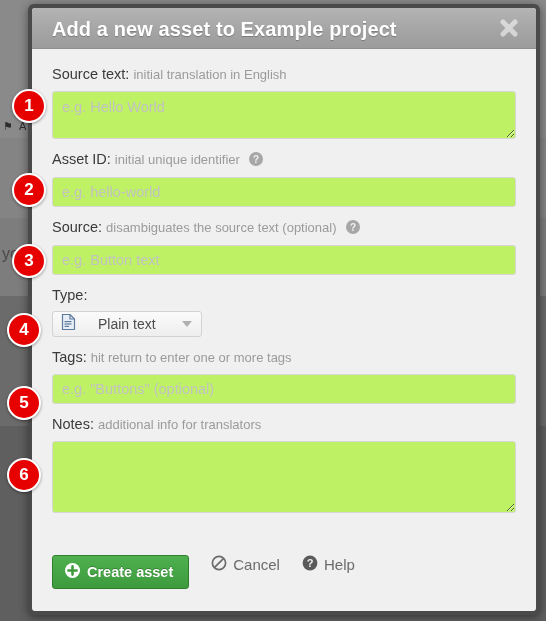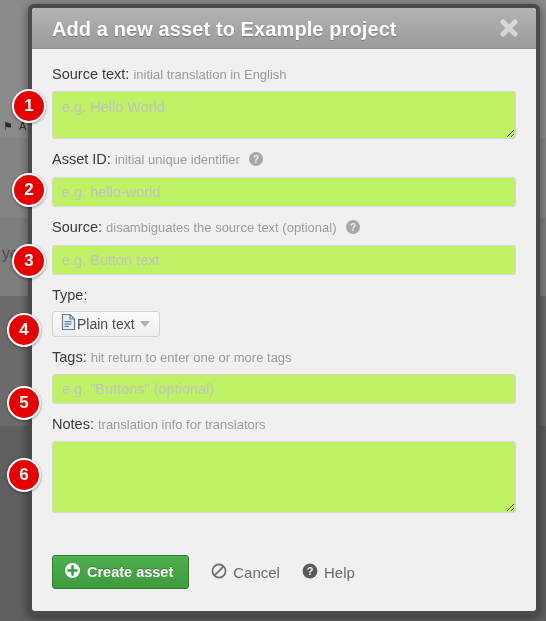--- a/index.html
+++ b/index.html
@@ -132,21 +132,21 @@
     overflow: auto;
     line-height: 19px;
   }
   .ta-source { height: 48px; }
   .ta-notes  { height: 72px; }
 
   
   .dropdown {
     display: inline-flex;
     align-items: center;
-    gap: 1px;
+    gap: 22px;
     background: linear-gradient(to bottom,#fbfbfb,#eeeeee);
     border: 1px solid #d2d2d2;
     border-radius: 3px;
     padding: 4px 9px 4px 8px;
     cursor: pointer;
     height: 26px;
     box-sizing: border-box;
   }
   .dropdown-label {
     font-size: 14px;
@@ -186,21 +186,20 @@
     text-shadow: 0 -1px 0 rgba(0,0,0,0.25);
   }
   .link-btn {
     display: inline-flex;
     align-items: center;
     gap: 6px;
     margin-left: 22px;
     font-size: 15px;
     color: #6b6b6b;
     cursor: pointer;
-    margin-top: 8px;
   }
 
   
   .badge {
     position: absolute;
     width: 34px; height: 34px;
     border-radius: 50%;
     background: #e60000;
     border: 2px solid #ffffff;
     box-sizing: border-box;
@@ -304,21 +303,21 @@
         <div class="field-label">
           <span>Tags:</span>
           <span class="hint">hit return to enter one or more tags</span>
         </div>
         <input class="txtinput" type="text" placeholder="e.g. &quot;Buttons&quot; (optional)" style="">
       </div>
 
       <div class="field">
         <div class="field-label">
           <span>Notes:</span>
-          <span class="hint">translation info for translators</span>
+          <span class="hint">additional info for translators</span>
         </div>
         <textarea class="txtinput ta-notes" placeholder="" style=""></textarea>
       </div>
 
     </div>
 
     <div class="modal-footer">
       <div class="btn-create">
         <span>
           <svg width="15" height="15" viewBox="0 0 15 15">

